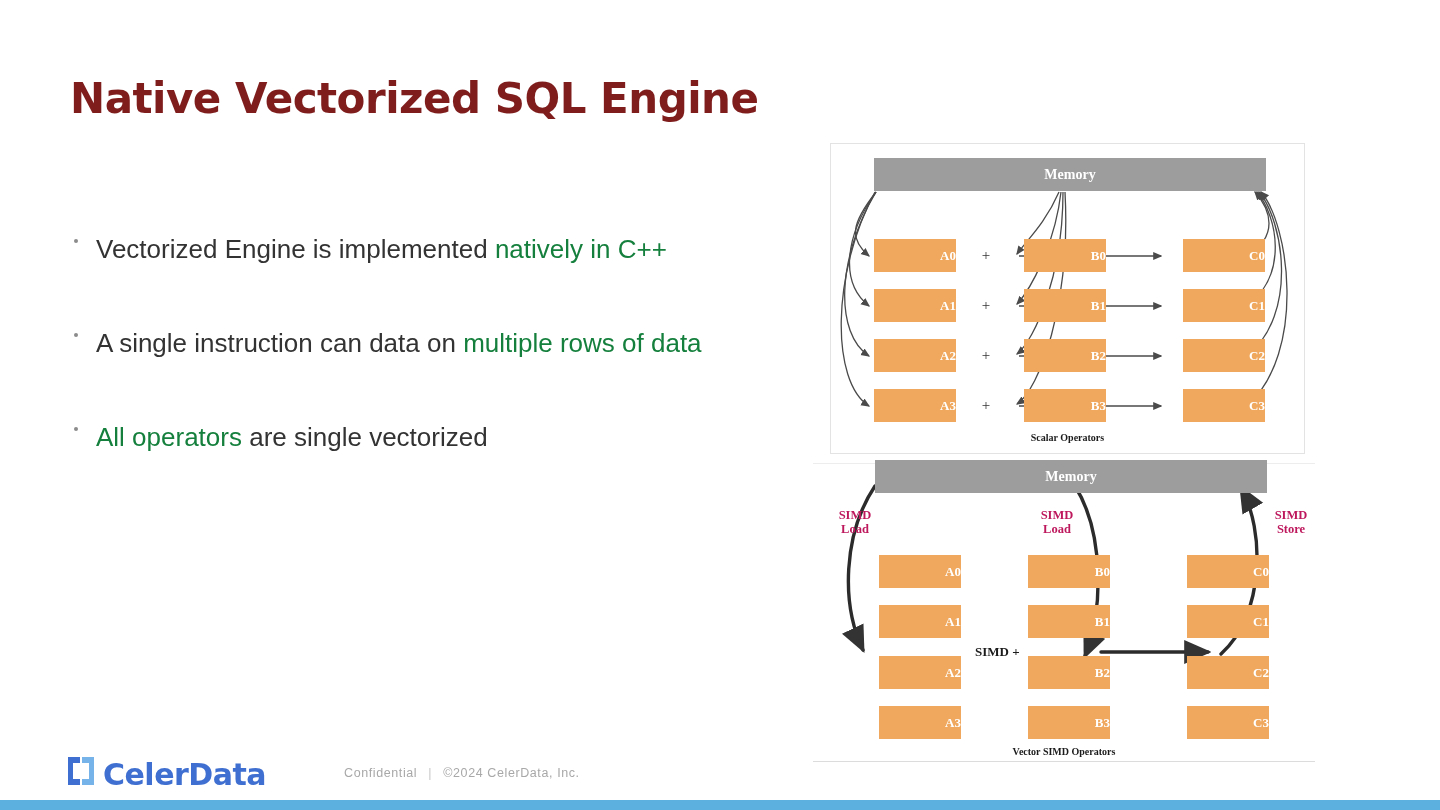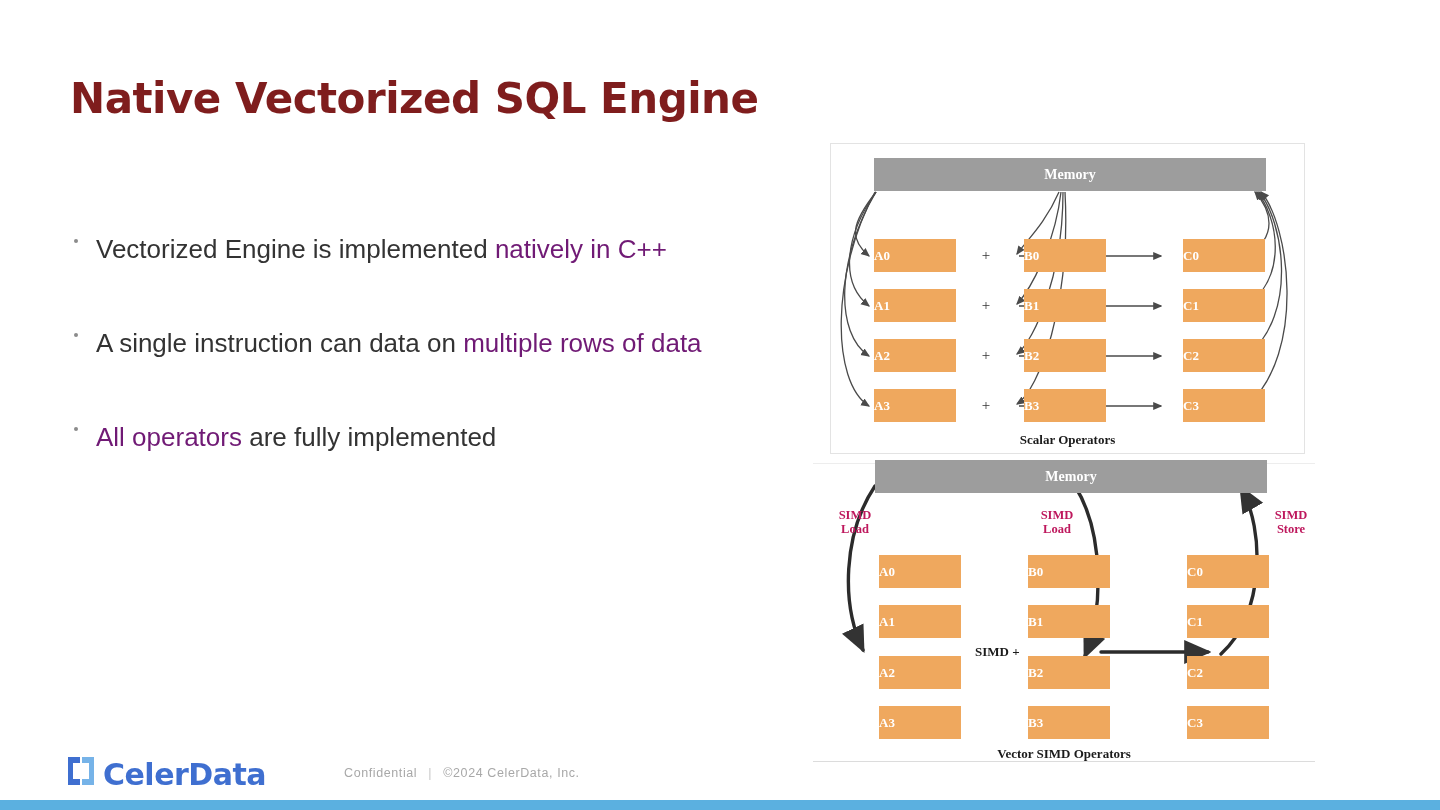--- a/index.html
+++ b/index.html
@@ -30,21 +30,21 @@
     position:absolute;left:6px;top:13px;
     width:4px;height:4px;border-radius:50%;
     background:#8b8b8b;
   }
   .bullet .text{
     font-size:26px;
     line-height:46px;
     color:#333333;
     font-family:"Liberation Sans", sans-serif;
   }
-  .hl{color:#701a75;margin-top:15px;}
+  .hl{color:#15803d;margin-top:15px;}
 
   
   .logo{position:absolute;left:68px;top:757px;display:flex;align-items:flex-start;}
   .logo-mark{position:relative;width:26px;height:28px;margin-right:9px;}
   .logo-mark .lb{
     position:absolute;left:0;top:0;width:12px;height:28px;
     background:#3f6fd0;
     clip-path:polygon(0 0,12px 0,12px 6px,5px 6px,5px 22px,12px 22px,12px 28px,0 28px);
   }
   .logo-mark .rb{
@@ -70,30 +70,30 @@
   #panel-simd{left:813px;top:463px;width:502px;height:297px;border-top:1px solid #ededed;border-bottom:1px solid #dcdcdc;}
 
   .memory{
     position:absolute;background:#9d9d9d;
     color:#ffffff;font-family:"Liberation Serif", serif;font-weight:bold;
     font-size:14px;text-align:center;line-height:33px;
   }
   .cell{
     position:absolute;background:#efa85e;
     color:#ffffff;font-family:"Liberation Serif", serif;font-weight:bold;
-    font-size:13px;text-align:left;
+    font-size:13px;text-align:right;
   }
   .plus{
     position:absolute;font-family:"Liberation Serif", serif;
     font-size:15px;color:#333;text-align:center;
   }
   .caption{
     position:absolute;width:100%;text-align:center;
     font-family:"Liberation Serif", serif;font-weight:bold;
-    font-size:13px;color:#1b1b1b;
+    font-size:10px;color:#1b1b1b;
   }
   .simdlabel{
     position:absolute;text-align:center;
     font-family:"Liberation Serif", serif;font-weight:bold;
     font-size:12.5px;color:#be185d;line-height:14px;
   }
   .simdplus{
     position:absolute;font-family:"Liberation Serif", serif;font-weight:bold;
     font-size:13px;color:#1b1b1b;
   }
@@ -113,21 +113,21 @@
       <span class="text"><span>Vectorized Engine is implemented </span><span class="hl">natively in C++</span></span>
     </div>
 
     <div class="bullet" style="margin-bottom:48px;">
       <span class="dot"></span>
       <span class="text"><span>A single instruction can data on </span><span class="hl">multiple rows of data</span></span>
     </div>
 
     <div class="bullet">
       <span class="dot"></span>
-      <span class="text"><span class="hl">All operators</span><span> are fully implemented</span></span>
+      <span class="text"><span class="hl">All operators</span><span> are single vectorized</span></span>
     </div>
 
   </div>
 
   <div class="logo">
     <span class="logo-mark">
       <span class="lb"></span>
       <span class="rb"></span>
     </span>
     <span class="logo-text">CelerData</span>

